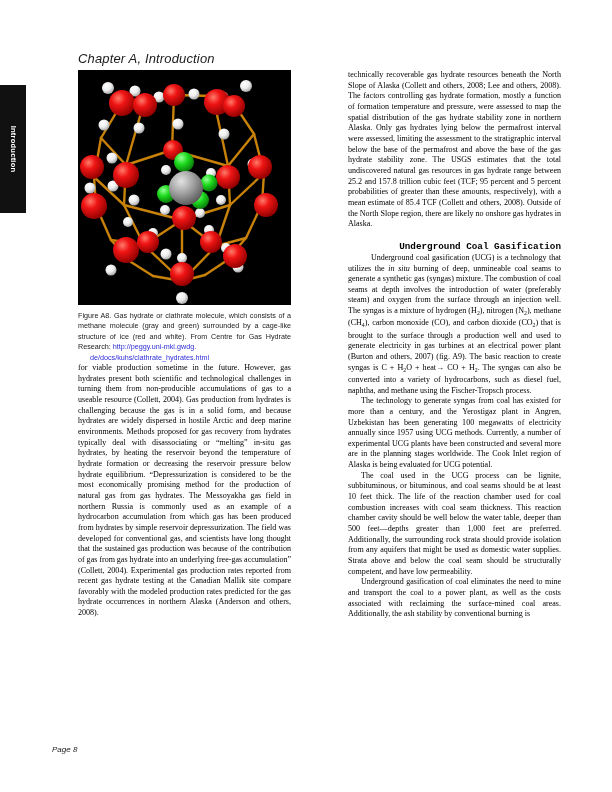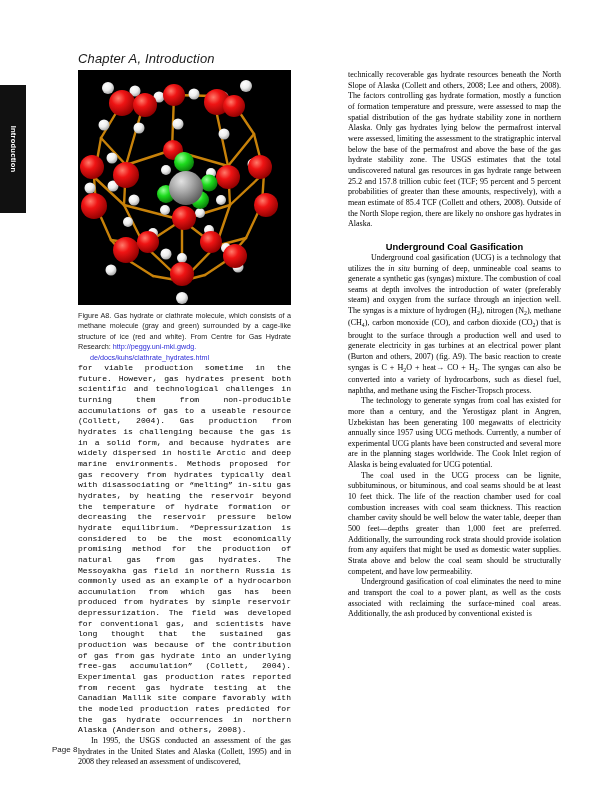--- a/index.html
+++ b/index.html
@@ -81,25 +81,25 @@
     text-align: justify;
     text-indent: 13px;
     hyphens: auto;
     -webkit-hyphens: auto;
     word-spacing: -0.1px;
   }
   p.body.noindent { text-indent: 0; }
 
   h2.head {
     margin: 11px 0 0 0;
-    font-family: Liberation Sans, sans-serif;
+    font-family: Liberation Mono, monospace;
     font-weight: bold;
     font-size: 9.3px;
     line-height: 12px;
-    text-align: center;
+    text-align: right;
   }
 
   
   .figure {
     position: relative;
     width: 213px;
   }
   .fig-image {
     width: 213px;
     height: 235px;
@@ -111,28 +111,29 @@
     margin-top: 6px;
     font-family: "Liberation Sans", sans-serif;
     font-size: 7.2px;
     line-height: 10.4px;
     text-align: justify;
     color: #1a1a1a;
   }
   .fig-caption .url { color: #2c2cd6; }
   .fig-caption .url2 { color: #2c2cd6; padding-left: 12px; }
 
-  .after-figure { margin-top: 10px; font-family: Liberation Mono, monospace; }
+  .after-figure { margin-top: 10px; }
 
   
   .footer {
     position: absolute;
     left: 52px;
     bottom: 38px;
     font-family: "Liberation Sans", sans-serif;
+    font-style: italic;
     font-size: 8px;
     color: #1a1a1a;
   }
 
   
   .fig-image svg { display: block; width: 100%; height: 100%; }
   .sub { font-size: 0.72em; vertical-align: -0.28em; }
 </style>
 </head>
 <body>
@@ -290,29 +291,28 @@
         </svg>
       </div>
 
       <div class="fig-caption">
         <span>Figure A8. Gas hydrate or clathrate molecule, which consists of a methane molecule (gray and green) surrounded by a cage-like structure of ice (red and white). From Centre for Gas Hydrate Research: </span><span class="url">http://peggy.uni-mki.gwdg.</span><br>
         <span class="url2">de/docs/kuhs/clathrate_hydrates.html</span>
       </div>
     </div>
 
     <p class="body noindent after-figure">for viable production sometime in the future. However, gas hydrates present both scientific and technological challenges in turning them from non-producible accumulations of gas to a useable resource (Collett, 2004). Gas production from hydrates is challenging because the gas is in a solid form, and because hydrates are widely dispersed in hostile Arctic and deep marine environments. Methods proposed for gas recovery from hydrates typically deal with disassociating or “melting” in-situ gas hydrates, by heating the reservoir beyond the temperature of hydrate formation or decreasing the reservoir pressure below hydrate equilibrium. “Depressurization is considered to be the most economically promising method for the production of natural gas from gas hydrates. The Messoyakha gas field in northern Russia is commonly used as an example of a hydrocarbon accumulation from which gas has been produced from hydrates by simple reservoir depressurization. The field was developed for conventional gas, and scientists have long thought that the sustained gas production was because of the contribution of gas from gas hydrate into an underlying free-gas accumulation” (Collett, 2004). Experimental gas production rates reported from recent gas hydrate testing at the Canadian Mallik site compare favorably with the modeled production rates predicted for the gas hydrate occurrences in northern Alaska (Anderson and others, 2008).</p>
-    <p class="body">In 1995, the USGS conducted an assessment of the gas hydrates in the United States and Alaska (Collett, 1995) and in 2008 they released an assessment of undiscovered,</p>
   </div>
 
   <div class="col col-right">
     <p class="body noindent">technically recoverable gas hydrate resources beneath the North Slope of Alaska (Collett and others, 2008; Lee and others, 2008). The factors controlling gas hydrate formation, mostly a function of formation temperature and pressure, were assessed to map the spatial distribution of the gas hydrate stability zone in northern Alaska. Only gas hydrates lying below the permafrost interval were assessed, limiting the assessment to the stratigraphic interval below the base of the permafrost and above the base of the gas hydrate stability zone. The USGS estimates that the total undiscovered natural gas resources in gas hydrate range between 25.2 and 157.8 trillion cubic feet (TCF; 95 percent and 5 percent probabilities of greater than these amounts, respectively), with a mean estimate of 85.4 TCF (Collett and others, 2008). Outside of the North Slope region, there are likely no onshore gas hydrates in Alaska.</p>
 
     <h2 class="head">Underground Coal Gasification</h2>
 
     <p class="body">&nbsp;&nbsp;&nbsp;&nbsp;Underground coal gasification (UCG) is a technology that utilizes the <i>in situ</i> burning of deep, unmineable coal seams to generate a synthetic gas (syngas) mixture. The combustion of coal seams at depth involves the introduction of water (preferably steam) and oxygen from the surface through an injection well. The syngas is a mixture of hydrogen (H<span class="sub">2</span>), nitrogen (N<span class="sub">2</span>), methane (CH<span class="sub">4</span>), carbon monoxide (CO), and carbon dioxide (CO<span class="sub">2</span>) that is brought to the surface through a production well and used to generate electricity in gas turbines at an electrical power plant (Burton and others, 2007) (fig. A9). The basic reaction to create syngas is C&nbsp;+&nbsp;H<span class="sub">2</span>O&nbsp;+&nbsp;heat→&nbsp;CO&nbsp;+&nbsp;H<span class="sub">2</span>. The syngas can also be converted into a variety of hydrocarbons, such as diesel fuel, naphtha, and methane using the Fischer-Tropsch process.</p>
 
     <p class="body">The technology to generate syngas from coal has existed for more than a century, and the Yerostigaz plant in Angren, Uzbekistan has been generating 100 megawatts of electricity annually since 1957 using UCG methods. Currently, a number of experimental UCG plants have been constructed and several more are in the planning stages worldwide. The Cook Inlet region of Alaska is being evaluated for UCG potential.</p>
     <p class="body">The coal used in the UCG process can be lignite, subbituminous, or bituminous, and coal seams should be at least 10 feet thick. The life of the reaction chamber used for coal combustion increases with coal seam thickness. This reaction chamber cavity should be well below the water table, deeper than 500 feet—depths greater than 1,000 feet are preferred. Additionally, the surrounding rock strata should provide isolation from any aquifers that might be used as domestic water supplies. Strata above and below the coal seam should be structurally competent, and have low permeability.</p>
-    <p class="body">Underground gasification of coal eliminates the need to mine and transport the coal to a power plant, as well as the costs associated with reclaiming the surface-mined coal areas. Additionally, the ash produced by conventional existed is</p>
+    <p class="body">Underground gasification of coal eliminates the need to mine and transport the coal to a power plant, as well as the costs associated with reclaiming the surface-mined coal areas. Additionally, the ash stability by conventional burning is</p>
   </div>
 </div>
 
 <div class="footer">Page 8</div>
 
 </body></html>

